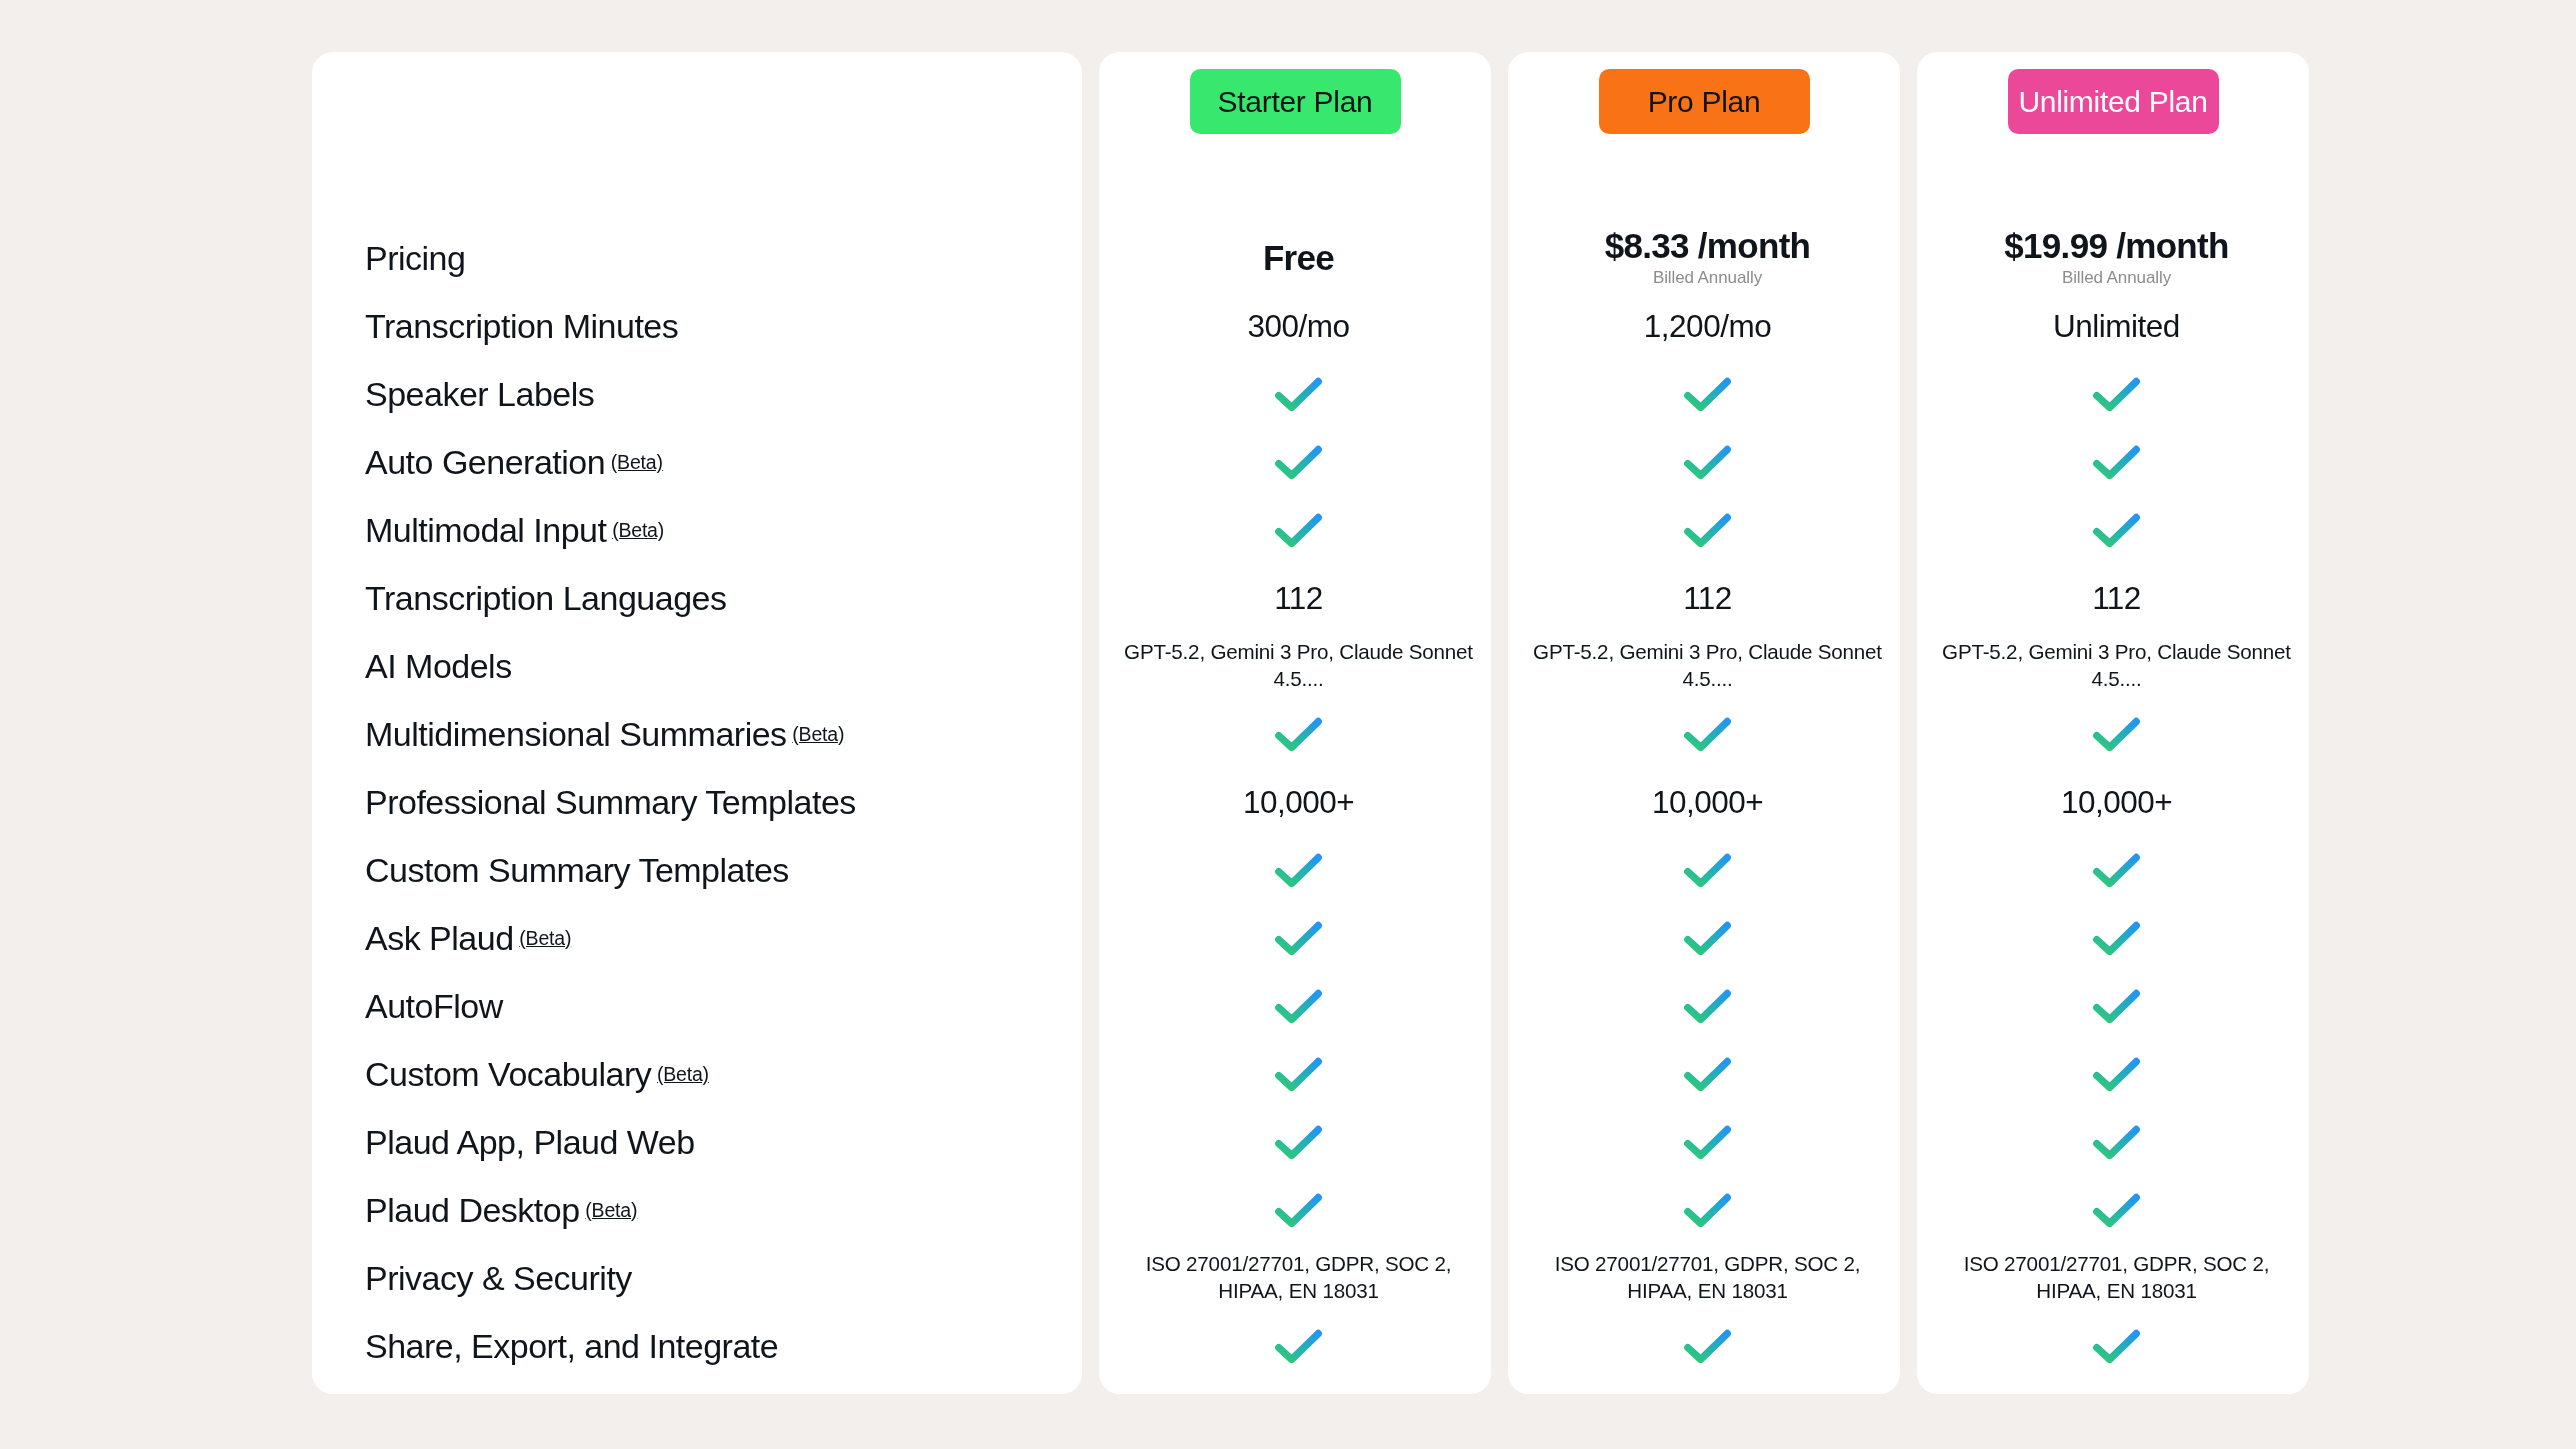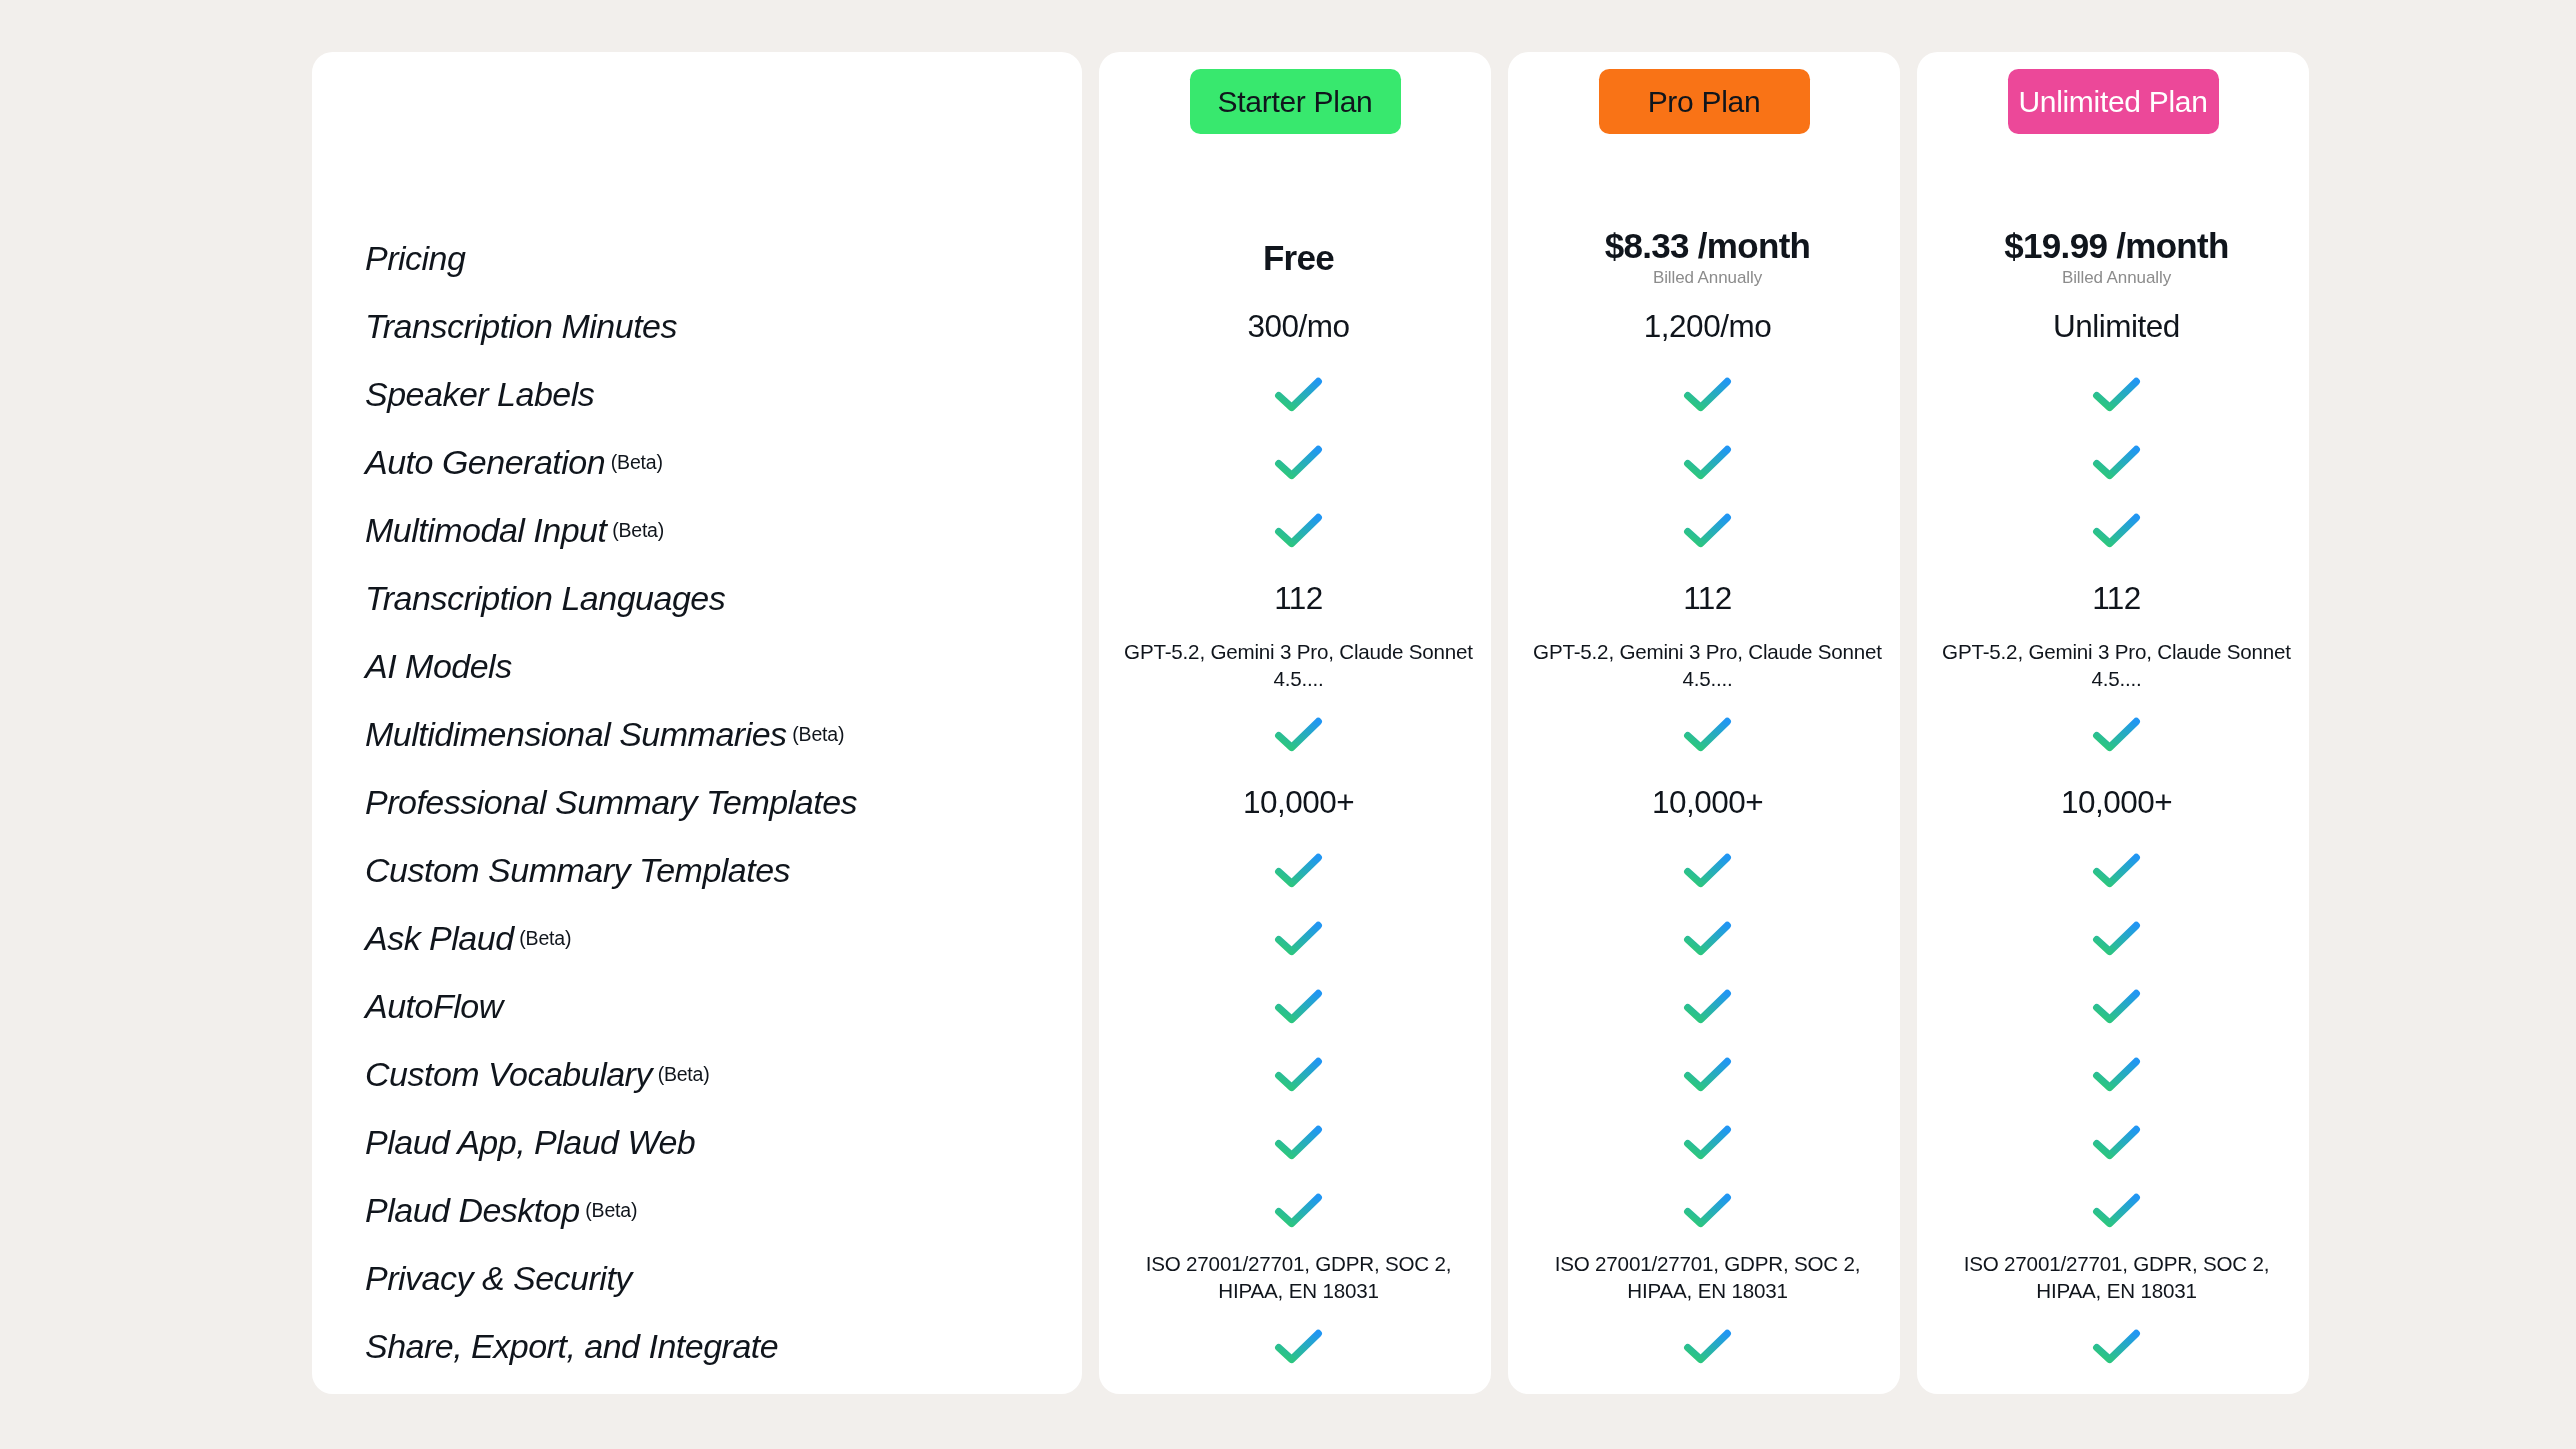--- a/index.html
+++ b/index.html
@@ -74,29 +74,29 @@
     display: flex;
     align-items: center;
   }
 
   .feature-label {
     font-size: 34px;
     font-weight: 300;
     color: #10151C;
     letter-spacing: -0.5px;
     white-space: nowrap;
-    font-style: italic;
   }
 
   .beta {
     font-size: 19.5px;
     font-weight: 300;
     color: #10151C;
     letter-spacing: -0.2px;
     margin-left: 5.7px;
+    text-decoration: underline;
   }
 
   .cell {
     width: 100%;
     display: flex;
     flex-direction: column;
     align-items: center;
     justify-content: center;
     text-align: center;
     padding: 0 11.4px;

